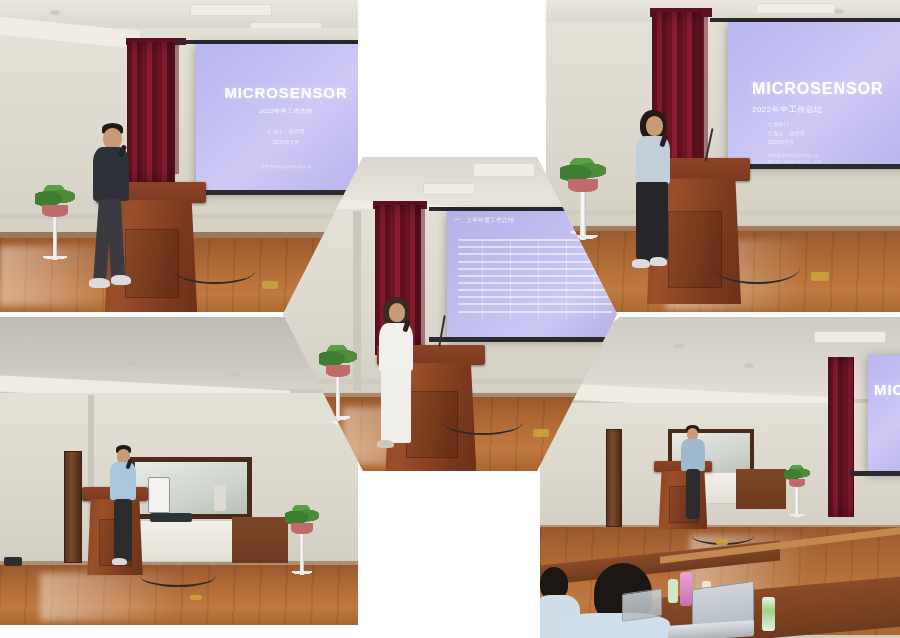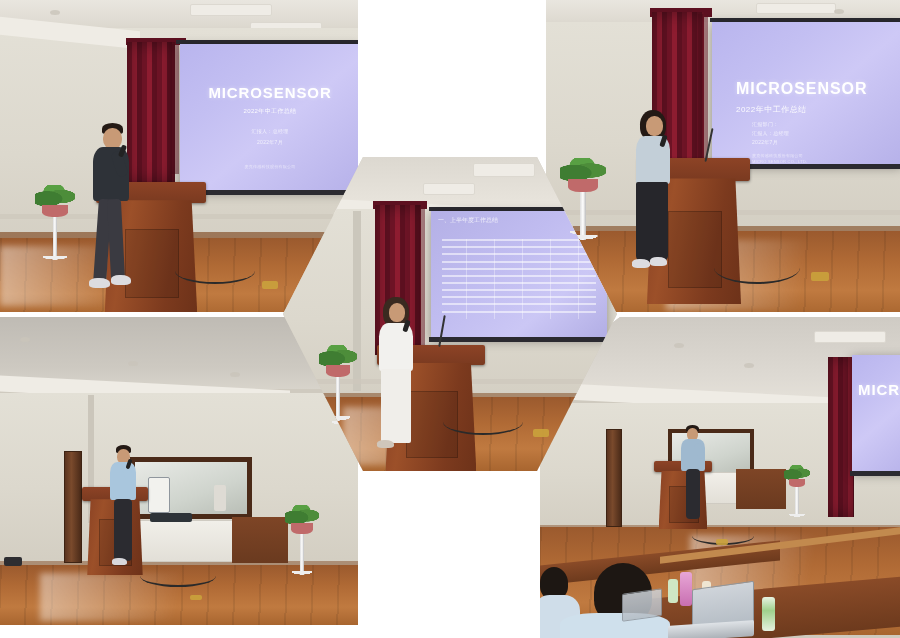--- a/index.html
+++ b/index.html
@@ -30,21 +30,21 @@
   .floor-shine{position:absolute;background:linear-gradient(100deg,rgba(255,255,255,.45),rgba(255,255,255,0) 60%);
                filter:blur(3px);}
 
   .curtain{position:absolute;
            background:repeating-linear-gradient(90deg,#6e1426 0 5px,#8d1c30 5px 10px,#5d1020 10px 15px);
            box-shadow:inset 0 0 18px rgba(0,0,0,.45);}
   .curtain-top{position:absolute;background:#5d1020;}
 
   .screen{position:absolute;
           background:linear-gradient(140deg,#b9b5ee 0%,#c3bff2 30%,#cec9f6 55%,#b6b1e9 100%);
-          box-shadow:0 2px 10px rgba(0,0,0,.35);}
+          box-shadow:0 2px 10px rgba(0,0,0,.35);margin-left:16px;}
   .screen-frame{position:absolute;background:#2b2a30;}
   .screen-txt{position:absolute;left:0;width:100%;text-align:center;color:#ffffff;
               letter-spacing:.06em;white-space:nowrap;}
   .brand{font-weight:700;text-shadow:0 0 4px rgba(255,255,255,.45);}
   .sub{opacity:.92;}
   .sub2{opacity:.72;}
   .sub3{opacity:.55;}
 
   .podium{position:absolute;}
   .podium-top{position:absolute;left:0;width:100%;height:16%;

